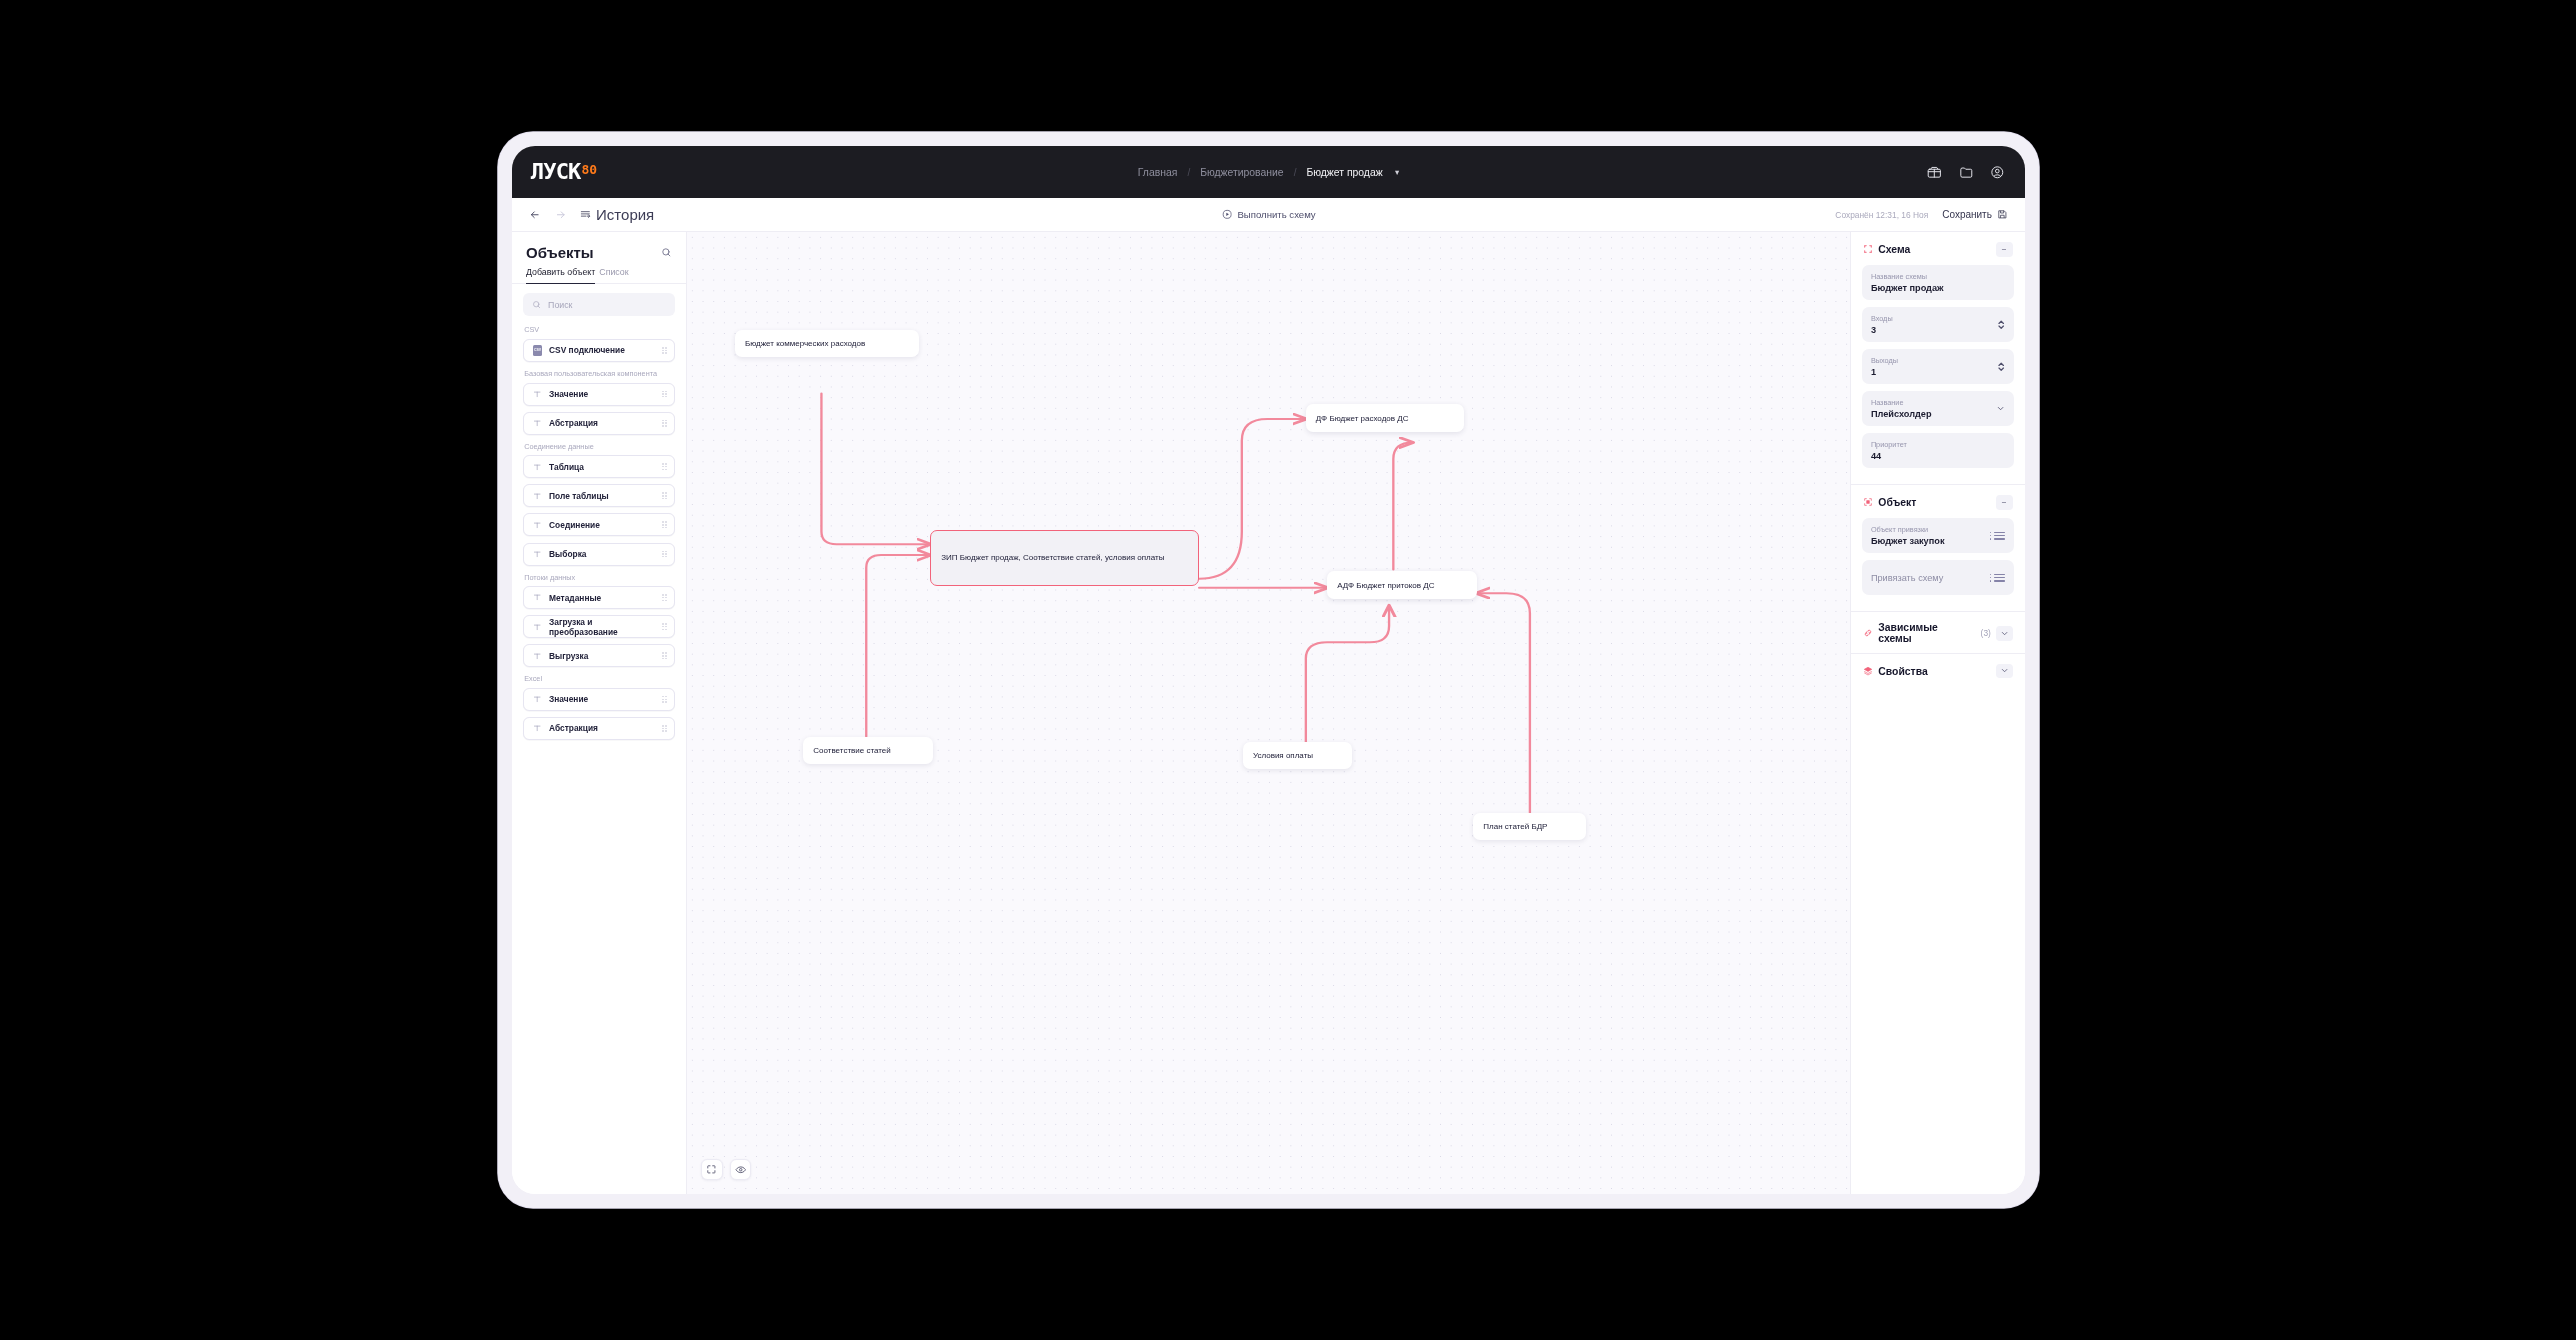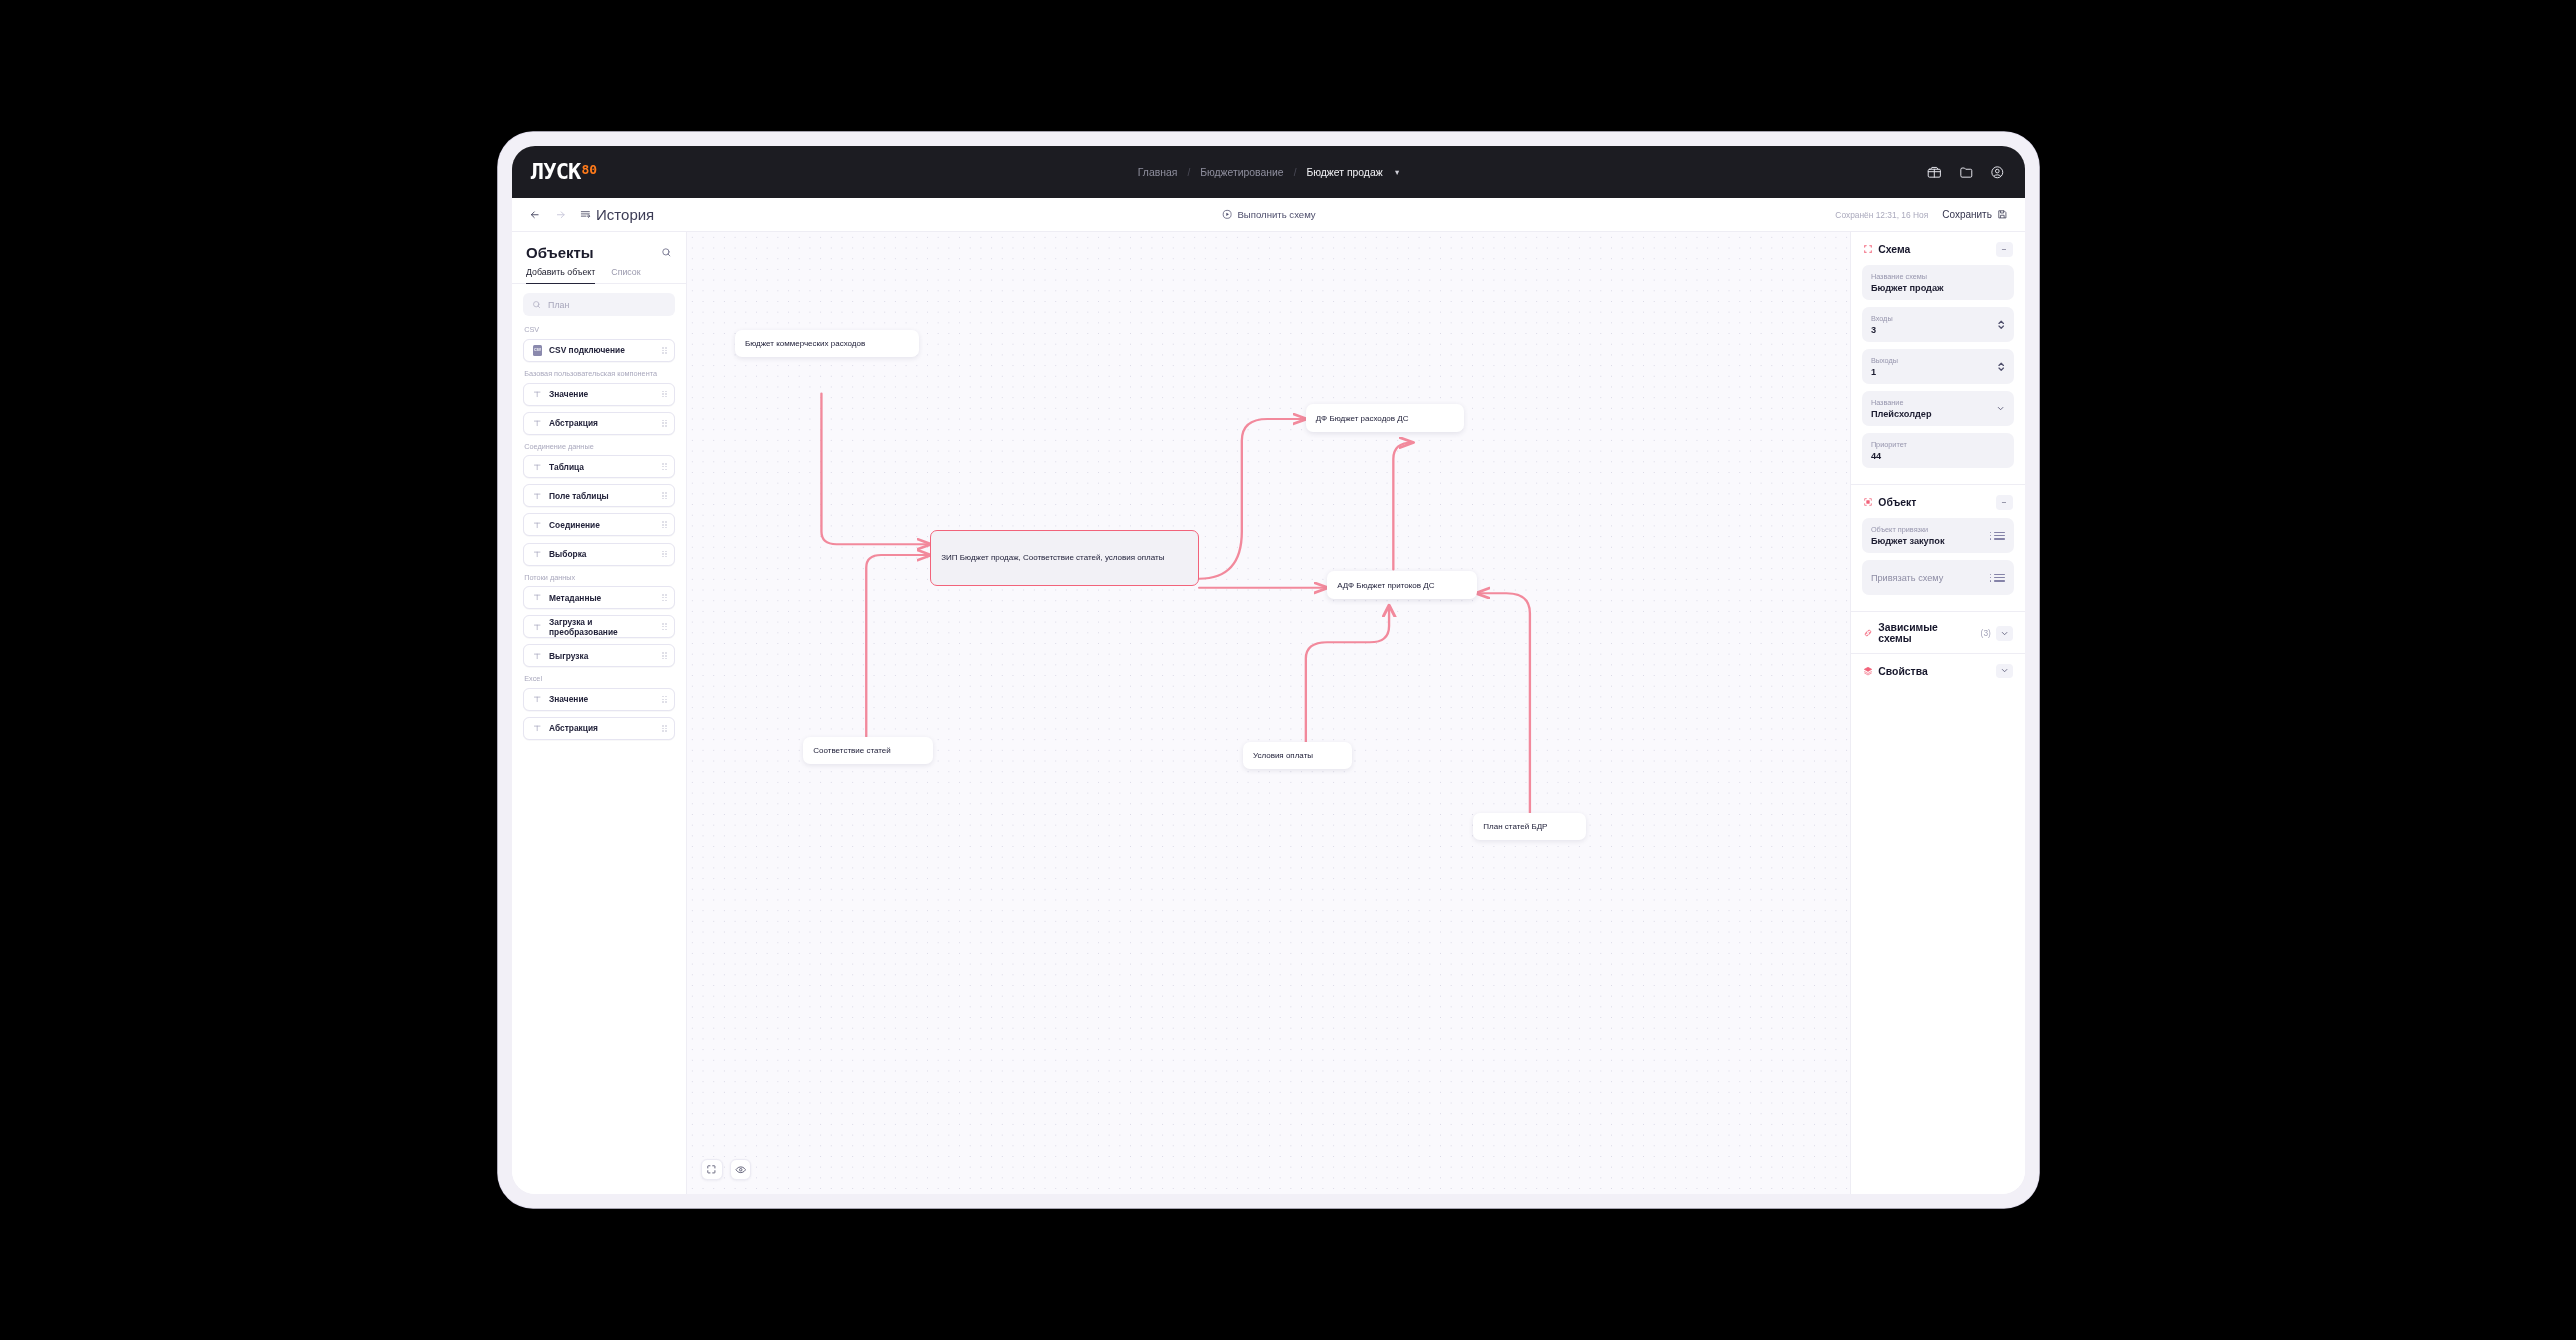--- a/index.html
+++ b/index.html
@@ -102,21 +102,21 @@
     border-right: 0.8px solid #eeedf4;
     display: flex; flex-direction: column;
     flex: none;
   }
   .lp-head {
     display: flex; align-items: center; justify-content: space-between;
     padding: 12.3px 14px 6.1px 14px;
   }
   .lp-title { font-size: 15px; font-weight: bold; color: #1b1b2b; }
   .lp-tabs {
-    display: flex; gap: 16px;
+    display: flex; gap: 4px;
     padding: 0 14px;
     border-bottom: 0.8px solid #eeedf4;
   }
   .lp-tab {
     font-size: 8.8px; color: #9a99ad;
     padding-bottom: 5.4px;
     border-bottom: 1.5px solid transparent;
     margin-bottom: -0.8px;
   }
   .lp-tab.active { color: #1b1b2b; border-bottom-color: #24243a; }
@@ -346,21 +346,21 @@
         </div>
 
         <div class="lp-scroll">
           <div class="searchbox">
             <span style="display:flex;color:#b0afc3;">
               <svg width="9.2" height="9.2" viewBox="0 0 24 24" fill="none" stroke="currentColor" stroke-width="2" stroke-linecap="round">
                   <circle cx="11" cy="11" r="7"></circle>
                   <path d="M20 20l-4.5-4.5"></path>
                 </svg>
             </span>
-            <span class="ph">План</span>
+            <span class="ph">Поиск</span>
           </div>
           <div id="groups-container">
               <div class="grp-label">CSV</div>
               <div class="obj-item">
                 <span class="obj-icon">
                   <span class="csv-badge">CSV</span>
                 </span>
                 <span class="obj-label">CSV подключение</span>
                 <span class="dots6">
                   <i></i>

